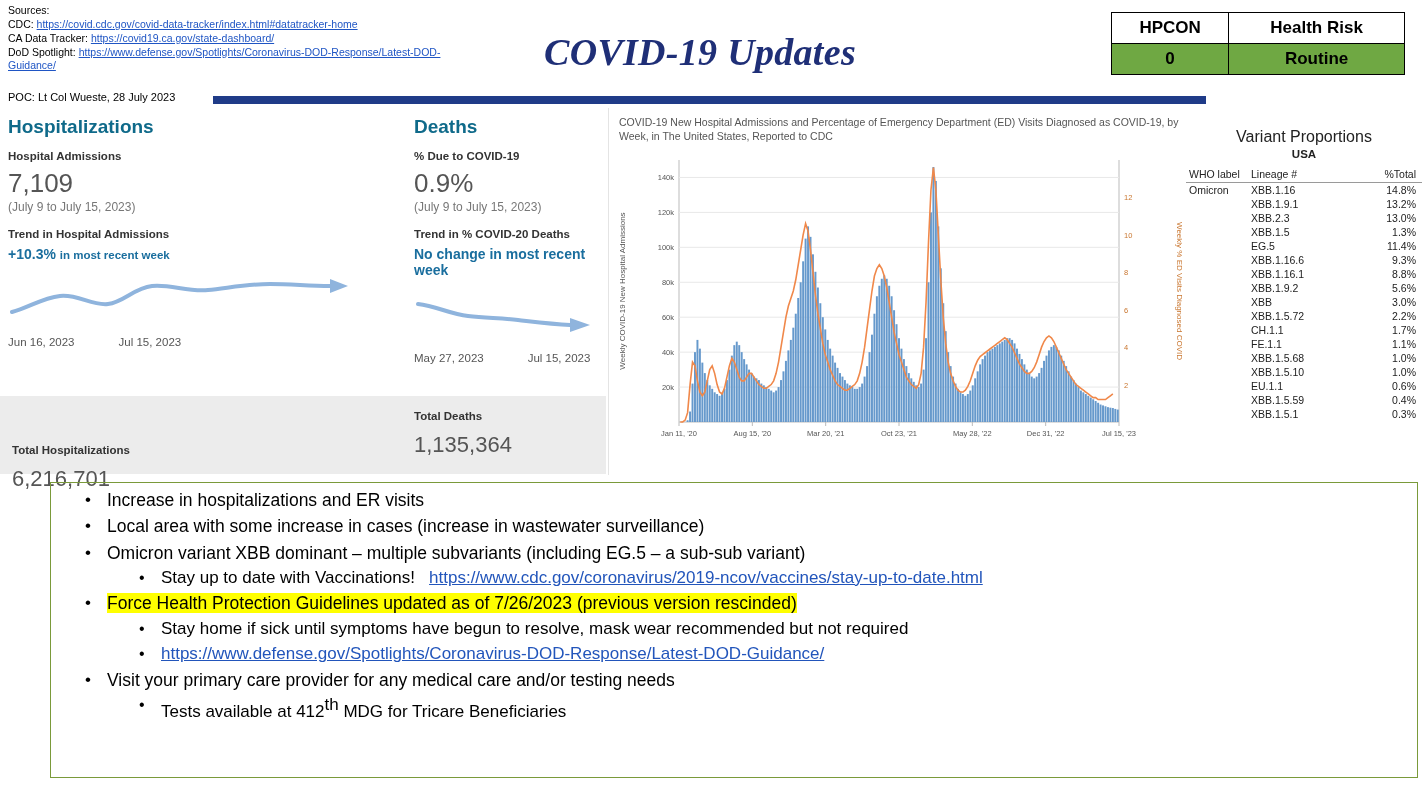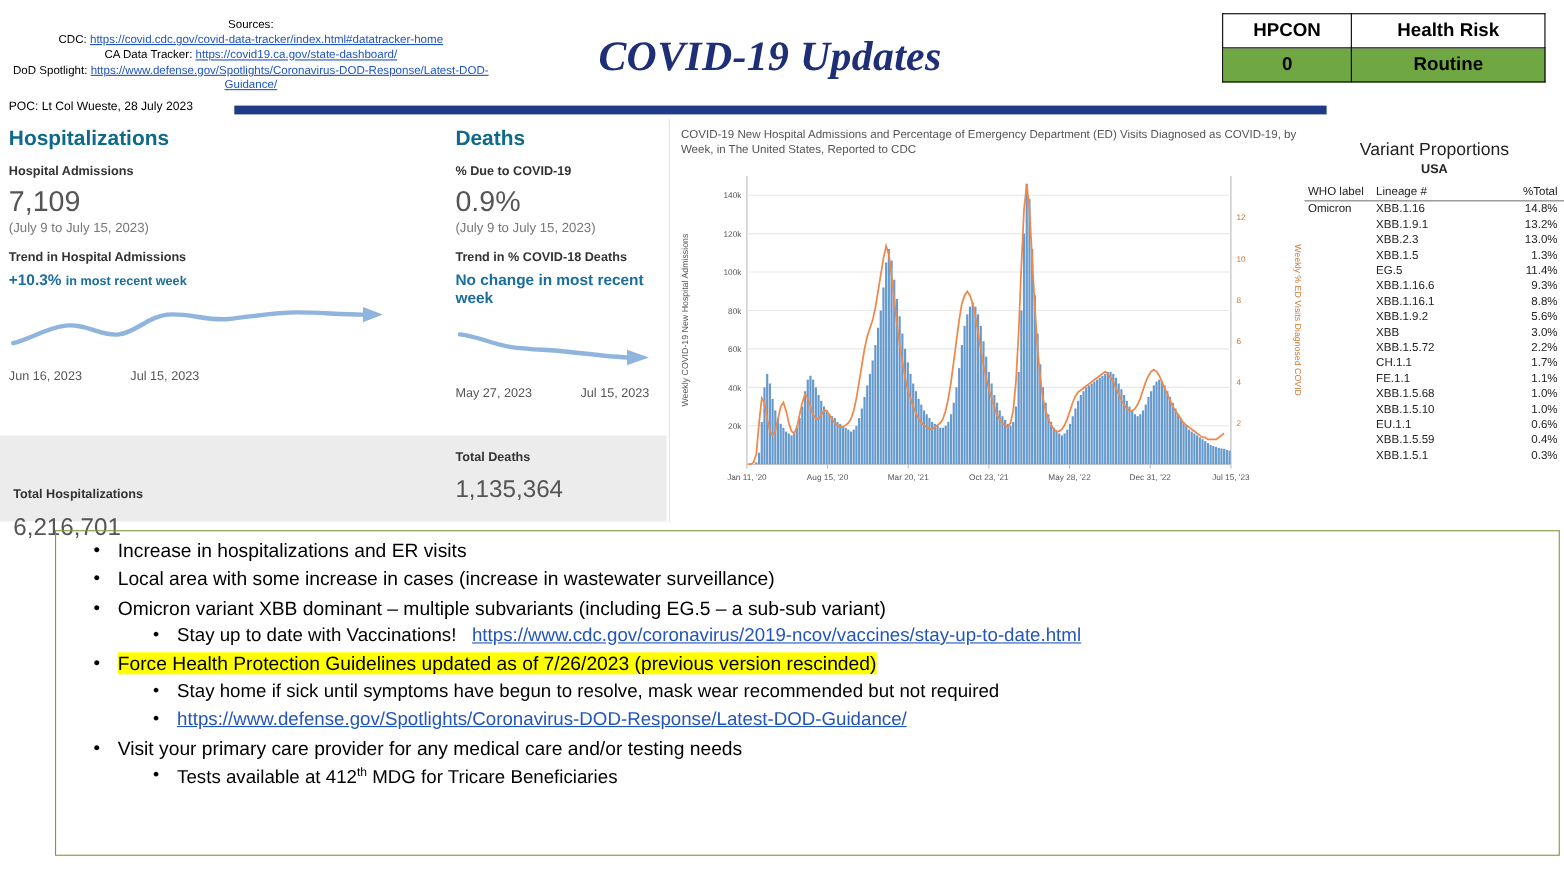--- a/index.html
+++ b/index.html
@@ -8,22 +8,22 @@
     width: 1422px; height: 797px;
     font-family: "Liberation Sans", sans-serif;
     background: #ffffff;
     position: relative;
     overflow: hidden;
     color: #000;
   }
 
   
   #sources {
-    position: absolute; left: 8px; top: 16px; width: 440px;
-    font-size: 10.5px; line-height: 1.32; color: #000; text-align: center;
+    position: absolute; left: 8px; top: 4px; width: 440px;
+    font-size: 10.5px; line-height: 1.32; color: #000;
   }
   #sources .srow { white-space: nowrap; }
   #sources .srow.wrap { white-space: normal; }
   #sources a { color: #1f55c4; text-decoration: underline; word-break: break-all; }
   #poc { position: absolute; left: 8px; top: 91px; font-size: 11px; }
 
   
   #title {
     position: absolute; left: 390px; top: 30px; width: 620px;
     text-align: center;
@@ -117,21 +117,21 @@
   ul.lvl2 { list-style: none; margin: 6px 0 0 0; padding: 0; }
   ul.lvl2 > li {
     position: relative; padding-left: 54px; font-size: 17px; line-height: 1.1;
     margin-bottom: 7px;
   }
   ul.lvl2 > li::before {
     content: "\2022"; position: absolute; left: 32px; font-size: 16px;
   }
   .hl { background: #ffff00; }
   a.blue { color: #2255bb; text-decoration: underline; }
-  .sup { font-size: 11px; vertical-align: super; }
+  .sup { font-size: 17px; vertical-align: super; }
 </style>
 </head>
 <body>
 
 <div id="sources">
   <div class="srow">Sources:</div>
   <div class="srow">
     <span>CDC: </span><a class="src" href="#">https://covid.cdc.gov/covid-data-tracker/index.html#datatracker-home</a>
   </div>
   <div class="srow">
@@ -184,21 +184,21 @@
       <span>Jun 16, 2023</span>
       <span>Jul 15, 2023</span>
     </div>
   </div>
 
   <div id="card-death">
     <div class="panel-title">Deaths</div>
     <div class="metric-label">% Due to COVID-19</div>
     <div class="metric-value">0.9%</div>
     <div class="metric-sub">(July 9 to July 15, 2023)</div>
-    <div class="trend-label">Trend in % COVID-18 Deaths</div>
+    <div class="trend-label">Trend in % COVID-20 Deaths</div>
     <div class="trend-value">No change in most recent week</div>
     <div class="spark">
       <svg width="200" height="58" viewBox="0 0 200 58">
         <path d="M4,16 C22,18 36,26 54,28 C72,30 86,30 104,32 C122,34 138,36 156,37" fill="none" stroke="#8fb4dd" stroke-width="4" stroke-linecap="round"></path>
         <polygon points="156,30 176,37 156,44" fill="#8fb4dd"></polygon>
       </svg>
     </div>
     <div class="axis-dates">
       <span>May 27, 2023</span>
       <span>Jul 15, 2023</span>

